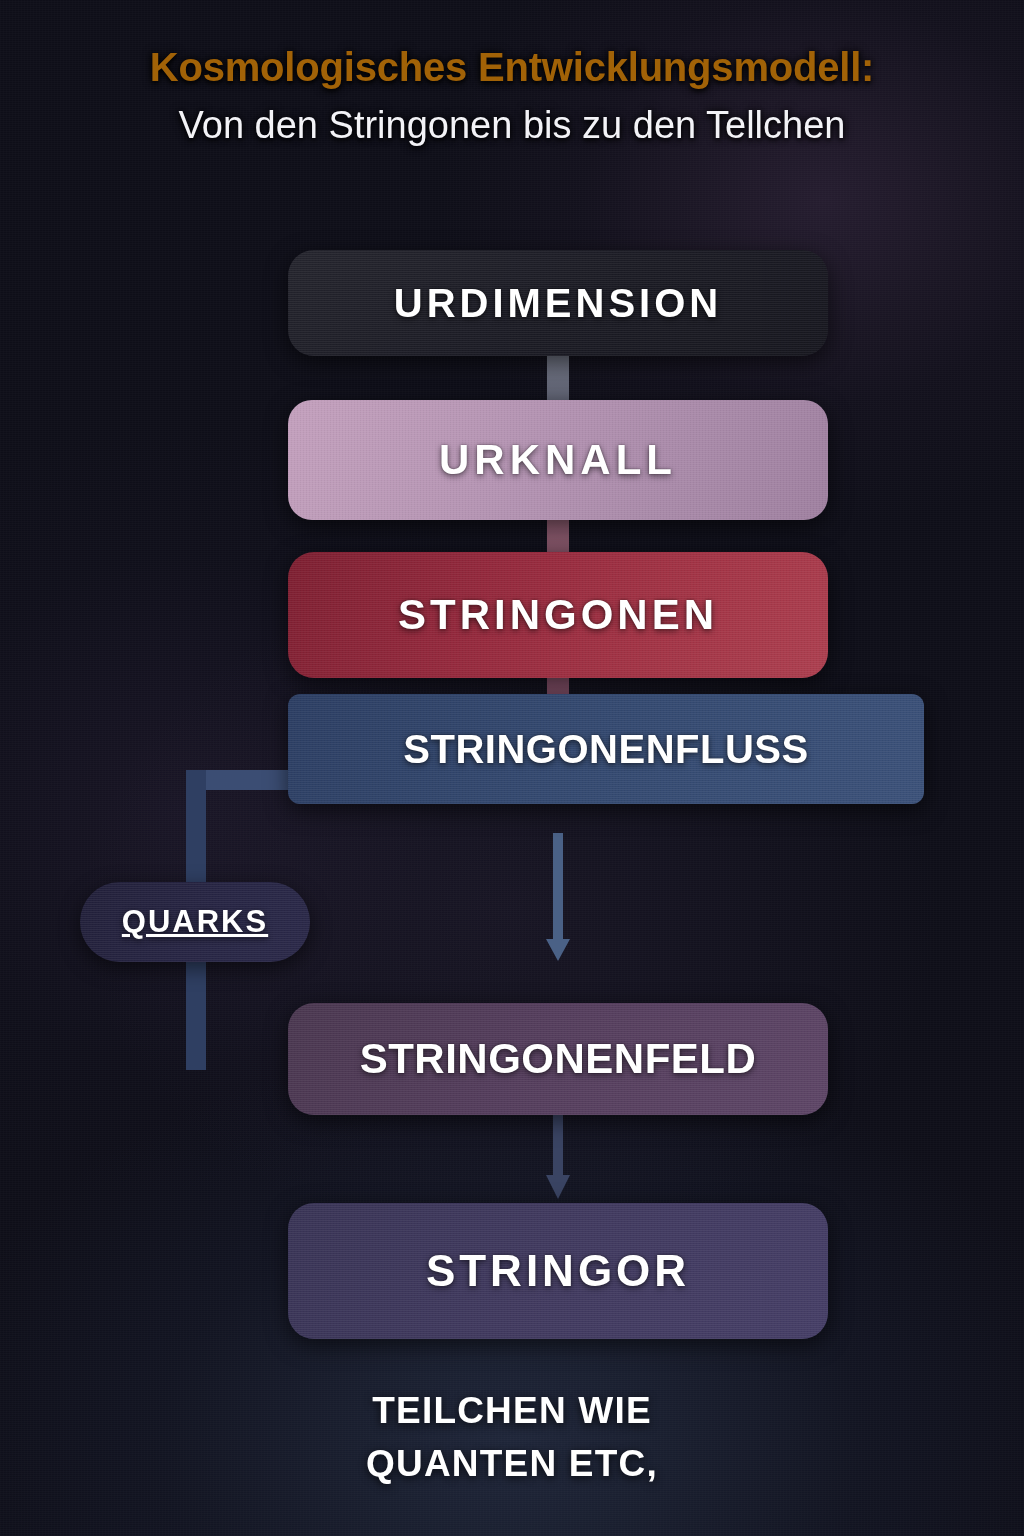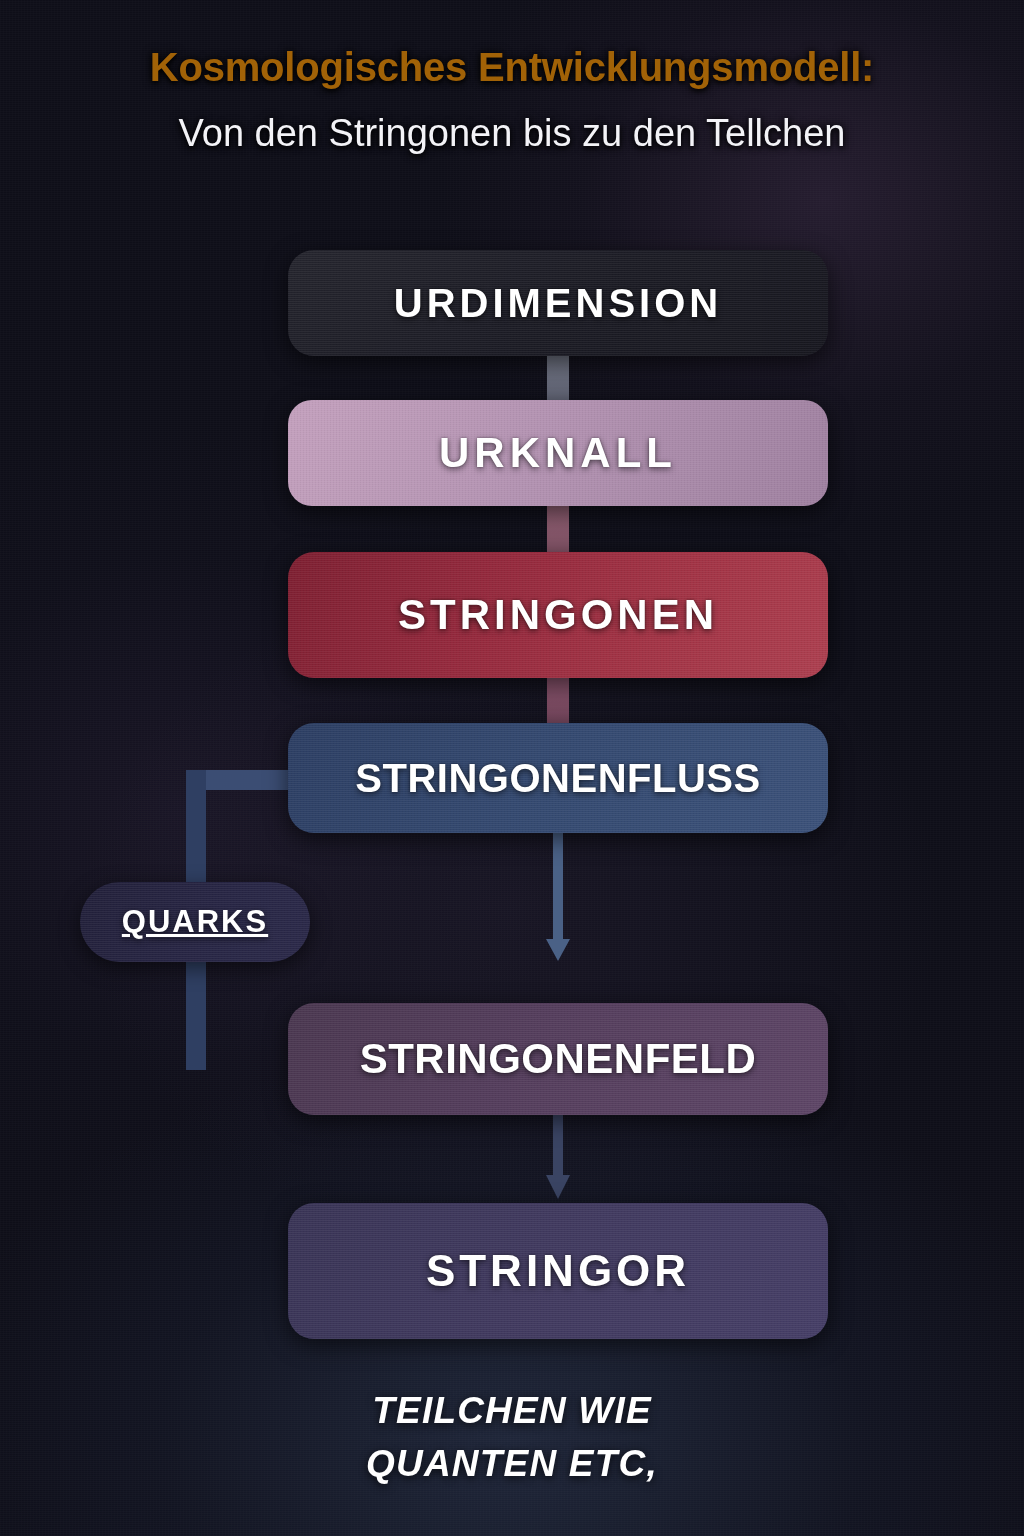--- a/index.html
+++ b/index.html
@@ -75,21 +75,21 @@
     color:#a16207;
     line-height:1.18;
     white-space:nowrap;
     text-shadow:0 0 10px rgba(0,0,0,0.95), 0 2px 5px rgba(0,0,0,0.9);
   }
   .title-line2 {
     font-size:38px;
     font-weight:400;
     color:#f3f3f7;
     line-height:1.2;
-    margin-top:20px;
+    margin-top:12px;
     white-space:nowrap;
     text-shadow:0 0 10px rgba(0,0,0,0.95), 0 2px 5px rgba(0,0,0,0.9);
   }
 
   
   .node {
     position:absolute;
     display:flex;
     align-items:center;
     justify-content:center;
@@ -118,36 +118,36 @@
 
   
   #node-urdimension {
     left:288px; top:250px; width:540px; height:106px;
     border-radius:26px;
     background:linear-gradient(150deg,#25252e 0%,#1b1b24 55%,#17171f 100%);
   }
   #node-urdimension .label { font-size:40px; letter-spacing:4px; }
 
   #node-urknall {
-    left:288px; top:400px; width:540px; height:106px;
+    left:288px; top:400px; width:540px; height:120px;
     border-radius:24px;
     background:linear-gradient(115deg,#c3a0bd 0%,#b594b3 40%,#a98aa9 70%,#9f80a0 100%);
   }
   #node-urknall .label { font-size:42px; letter-spacing:5px; }
 
   #node-stringonen {
     left:288px; top:552px; width:540px; height:126px;
     border-radius:26px;
     background:linear-gradient(120deg,#7d1f31 0%,#93283c 35%,#a13244 65%,#ac3f4f 100%);
   }
   #node-stringonen .label { font-size:42px; letter-spacing:4px; }
 
   #node-stringonenfluss {
-    left:288px; top:723px; width:540px; height:110px;
-    border-radius:26px;
+    left:288px; top:694px; width:636px; height:110px;
+    border-radius:12px;
     background:linear-gradient(120deg,#2c3e63 0%,#33486f 45%,#3b5179 100%);
   }
   #node-stringonenfluss .label { font-size:40px; letter-spacing:0.5px; }
 
   #node-stringonenfeld {
     left:288px; top:1003px; width:540px; height:112px;
     border-radius:26px;
     background:linear-gradient(120deg,#4a3750 0%,#543d5c 45%,#5d4566 100%);
   }
   #node-stringonenfeld .label { font-size:42px; letter-spacing:0.5px; }
@@ -243,21 +243,20 @@
     left:0; right:0;
     top:1385px;
     text-align:center;
     color:#ffffff;
     font-weight:700;
     font-size:37px;
     line-height:1.42;
     letter-spacing:1.2px;
     text-shadow:0 2px 8px rgba(0,0,0,0.75);
     z-index:6;
-    font-style:italic;
   }
   .caption .cap-line { display:block; }
 </style>
 </head>
 <body>
 
 <div id="stage">
 
   <div class="bg-glow top-right"></div>
   <div class="bg-glow mid-left"></div>

